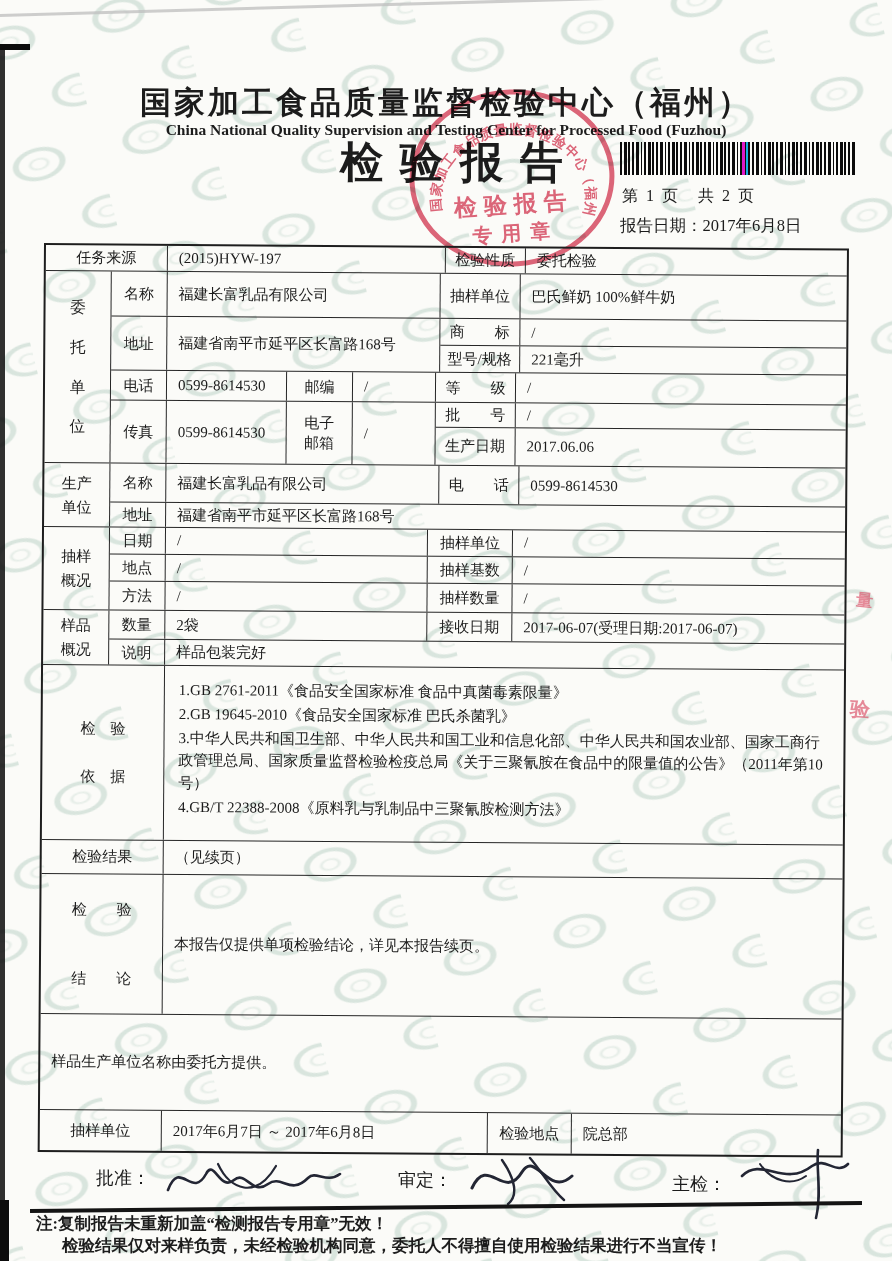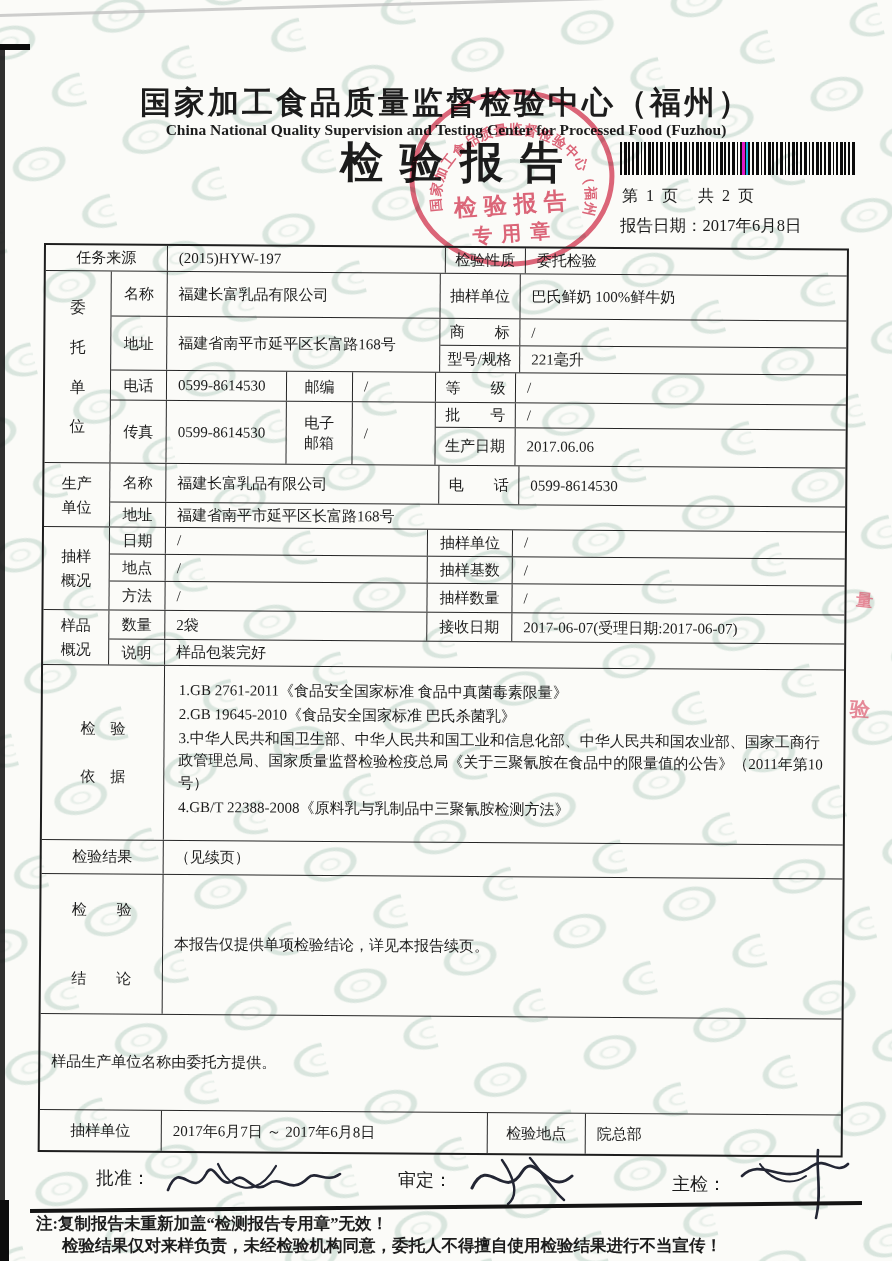--- a/index.html
+++ b/index.html
@@ -47,21 +47,21 @@
   .wLab{width:56px;}
   .wLVal{width:273px;}
   .wRLab{width:80px;}
   .wPVal{width:120px;}
   .wSubLab{width:66px;}
   .wSubVal{width:83px;}
   .wSampVal{width:262px;}
   .wSampLab{width:85px;}
   .wBig{width:122px;}
   .wDateVal{width:326px;}
-  .wPlaceLab{width:98px;}
+  .wPlaceLab{width:84px;}
   .flex1{flex:1;}
   .vgroup{line-height:2.55;font-size:15.5px;}
   .vgroup2{line-height:1.6;}
   .spread{line-height:3.2;}
   .spread2{line-height:4.6;}
   .basis-content{display:block;padding:12px 14px;line-height:1.52;}
   .basis-content div{margin:1px 0;}
   
   .sig-label{font-size:18px;}
   .sig-svg{position:absolute;}

